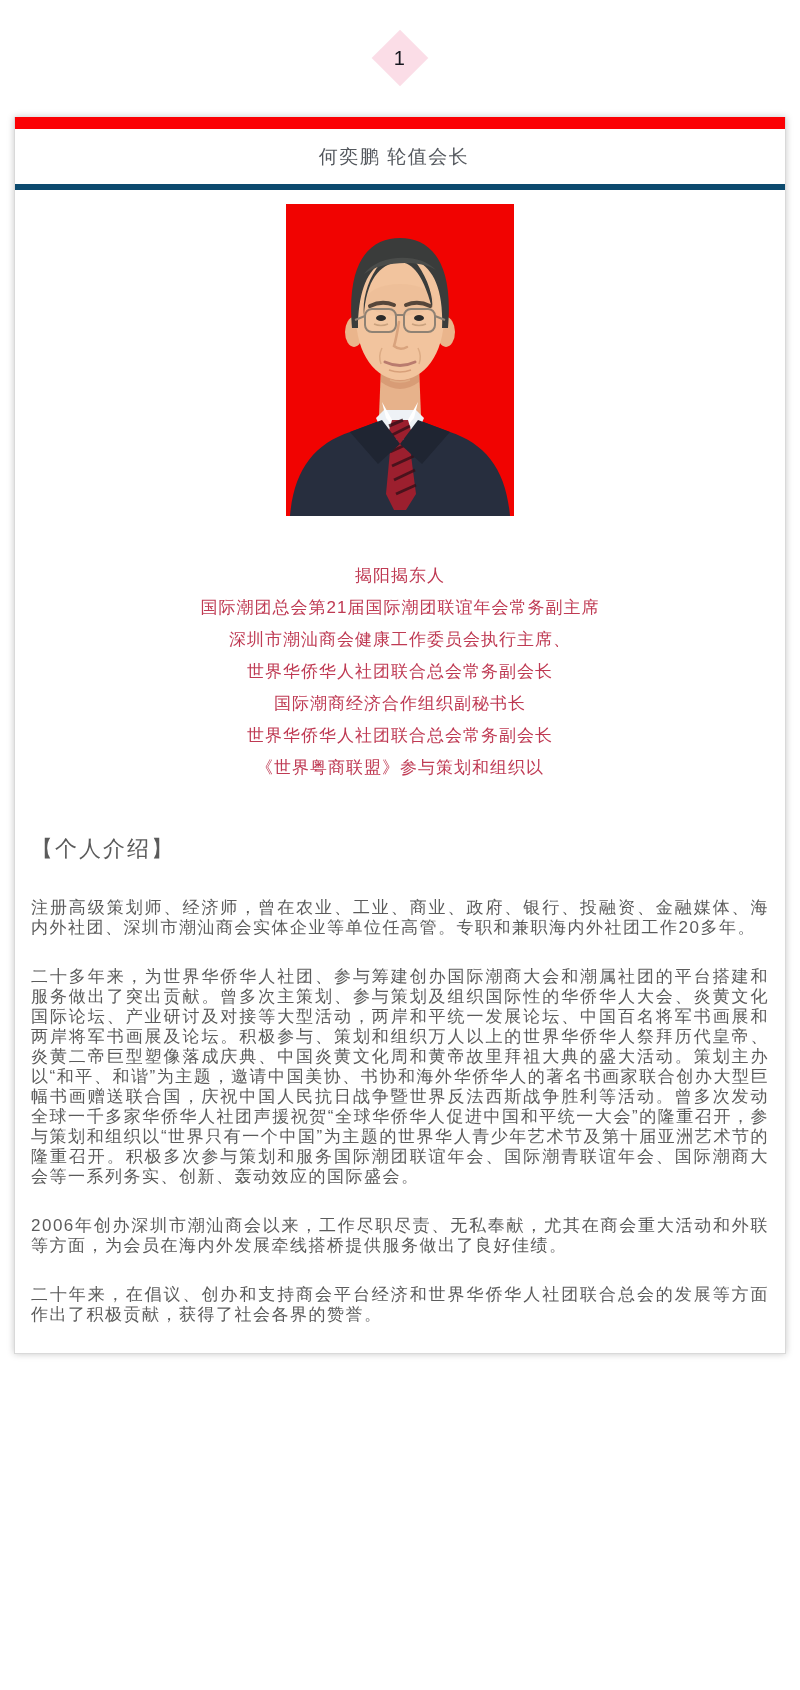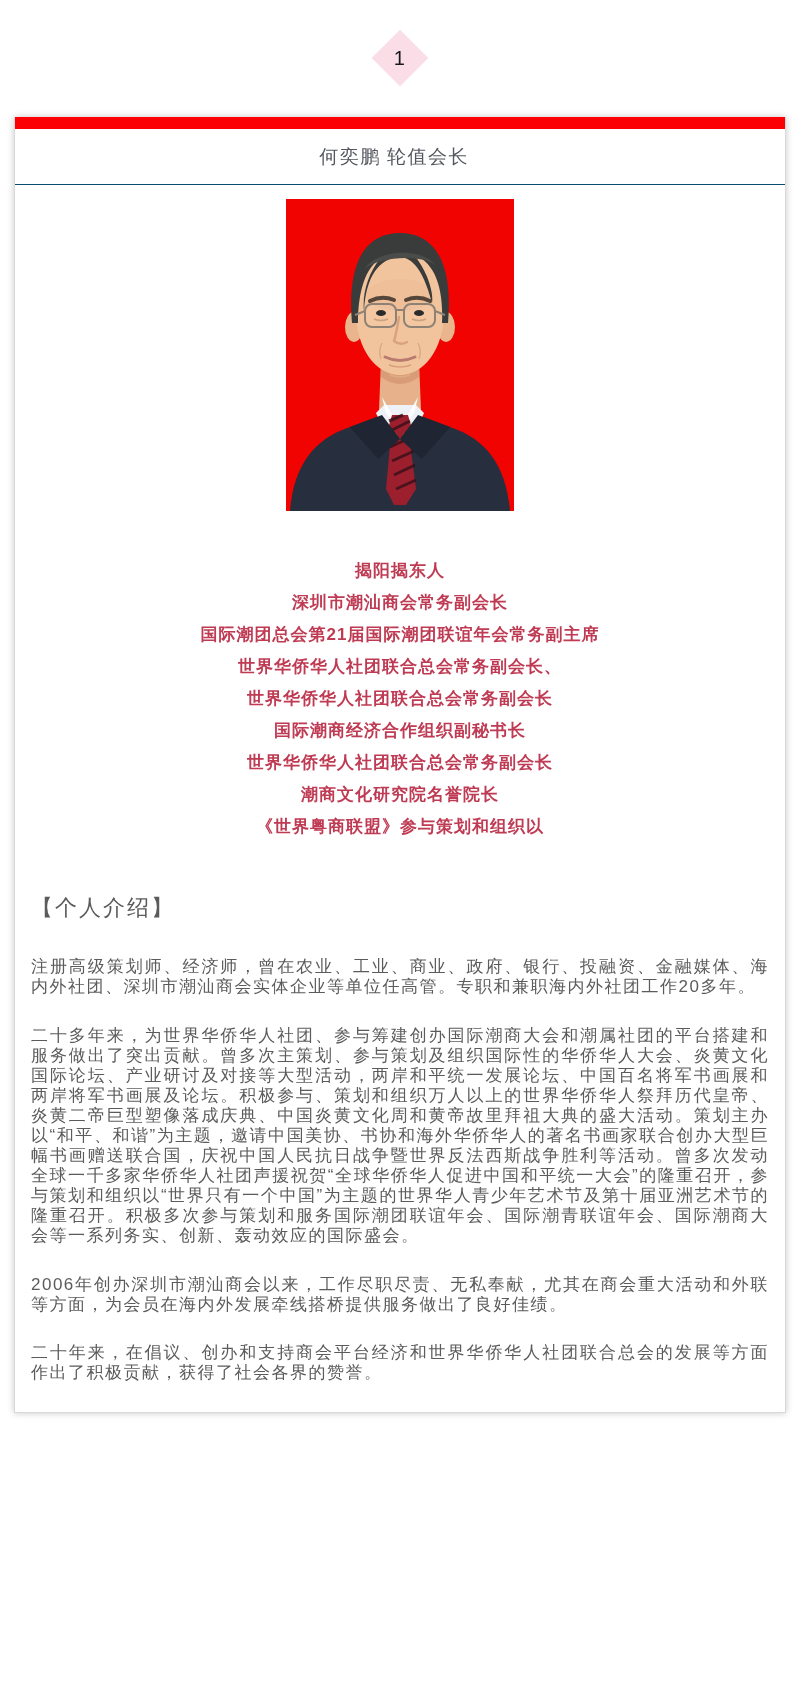--- a/index.html
+++ b/index.html
@@ -44,24 +44,23 @@
     background: #ffffff;
     border: 1px solid #d9d9d9;
     border-top: none;
     box-shadow: 0 0 7px rgba(0,0,0,0.22);
   }
   .card-topbar {
     height: 12px;
     background: #fb0104;
   }
   .card-titlebar {
-    border-bottom: 1px solid #0c4a6e;
+    border-bottom: 6px solid #0c4a6e;
     text-align: center;
     padding: 15px 12px 14px 0;
-    font-family: Liberation Serif, serif;
   }
   .card-title {
     font-size: 19px;
     color: #53575d;
     letter-spacing: 1.5px;
   }
   .card-body {
     padding: 14px 16px 28px 16px;
   }
 
@@ -76,21 +75,21 @@
     display: block;
   }
 
   
   .roles {
     margin-top: 44px;
     text-align: center;
   }
   .role-line {
     font-size: 17px;
-    font-weight: bold;
+    font-weight: normal;
     color: #bf3a53;
     line-height: 32px;
     letter-spacing: 1px;
   }
 
   
   .intro-heading {
     margin-top: 52px;
     font-size: 22px;
     color: #5b5b5b;
@@ -99,21 +98,21 @@
   }
   .paragraphs { margin-top: 36px; }
   .paragraphs p {
     font-size: 17px;
     color: #5b5b5b;
     line-height: 20px;
     letter-spacing: 1.5px;
     text-align: justify;
     margin-bottom: 29px;
   }
-  .paragraphs p:last-child { margin-bottom: 0; font-family: Liberation Mono, monospace; }
+  .paragraphs p:last-child { margin-bottom: 0; }
 </style>
 </head>
 <body>
 
 <div class="page">
 
   <div class="badge-wrap">
     <div class="badge">
       <span>1</span>
     </div>
@@ -193,27 +192,25 @@
 
           <path d="M99 158 Q114 165 129 158" stroke="#b97b6e" stroke-width="3" fill="none" stroke-linecap="round"></path>
           <path d="M103 166 Q114 170 125 166" stroke="#d8a07a" stroke-width="1.5" fill="none"></path>
 
           <path d="M104 176 Q114 180 124 176" stroke="#e0ad85" stroke-width="1.5" fill="none"></path>
         </svg>
       </div>
 
       <div class="roles">
         <div class="role-line">揭阳揭东人</div>
-        <div class="role-line">深圳市潮汕商会常务副会长</div>
         <div class="role-line">国际潮团总会第21届国际潮团联谊年会常务副主席</div>
-        <div class="role-line">世界华侨华人社团联合总会常务副会长、</div>
+        <div class="role-line">深圳市潮汕商会健康工作委员会执行主席、</div>
         <div class="role-line">世界华侨华人社团联合总会常务副会长</div>
         <div class="role-line">国际潮商经济合作组织副秘书长</div>
         <div class="role-line">世界华侨华人社团联合总会常务副会长</div>
-        <div class="role-line">潮商文化研究院名誉院长</div>
         <div class="role-line">《世界粤商联盟》参与策划和组织以</div>
       </div>
 
       <div class="intro-heading">【个人介绍】</div>
 
       <div class="paragraphs">
         <p>注册高级策划师、经济师，曾在农业、工业、商业、政府、银行、投融资、金融媒体、海内外社团、深圳市潮汕商会实体企业等单位任高管。专职和兼职海内外社团工作20多年。</p>
         <p>二十多年来，为世界华侨华人社团、参与筹建创办国际潮商大会和潮属社团的平台搭建和服务做出了突出贡献。曾多次主策划、参与策划及组织国际性的华侨华人大会、炎黄文化国际论坛、产业研讨及对接等大型活动，两岸和平统一发展论坛、中国百名将军书画展和两岸将军书画展及论坛。积极参与、策划和组织万人以上的世界华侨华人祭拜历代皇帝、炎黄二帝巨型塑像落成庆典、中国炎黄文化周和黄帝故里拜祖大典的盛大活动。策划主办以“和平、和谐”为主题，邀请中国美协、书协和海外华侨华人的著名书画家联合创办大型巨幅书画赠送联合国，庆祝中国人民抗日战争暨世界反法西斯战争胜利等活动。曾多次发动全球一千多家华侨华人社团声援祝贺“全球华侨华人促进中国和平统一大会”的隆重召开，参与策划和组织以“世界只有一个中国”为主题的世界华人青少年艺术节及第十届亚洲艺术节的隆重召开。积极多次参与策划和服务国际潮团联谊年会、国际潮青联谊年会、国际潮商大会等一系列务实、创新、轰动效应的国际盛会。</p>
         <p>2006年创办深圳市潮汕商会以来，工作尽职尽责、无私奉献，尤其在商会重大活动和外联等方面，为会员在海内外发展牵线搭桥提供服务做出了良好佳绩。</p>
         <p>二十年来，在倡议、创办和支持商会平台经济和世界华侨华人社团联合总会的发展等方面作出了积极贡献，获得了社会各界的赞誉。</p>

